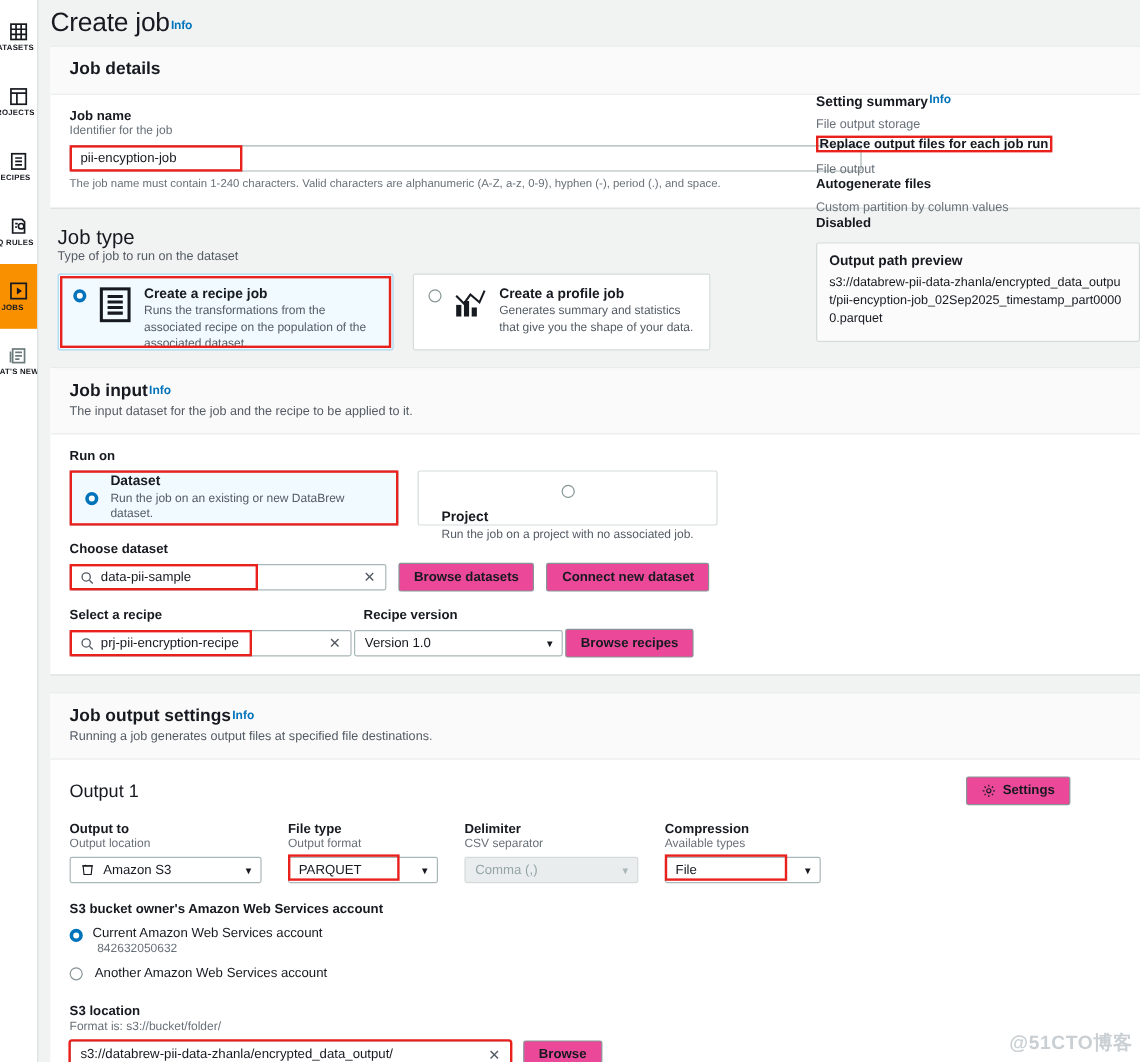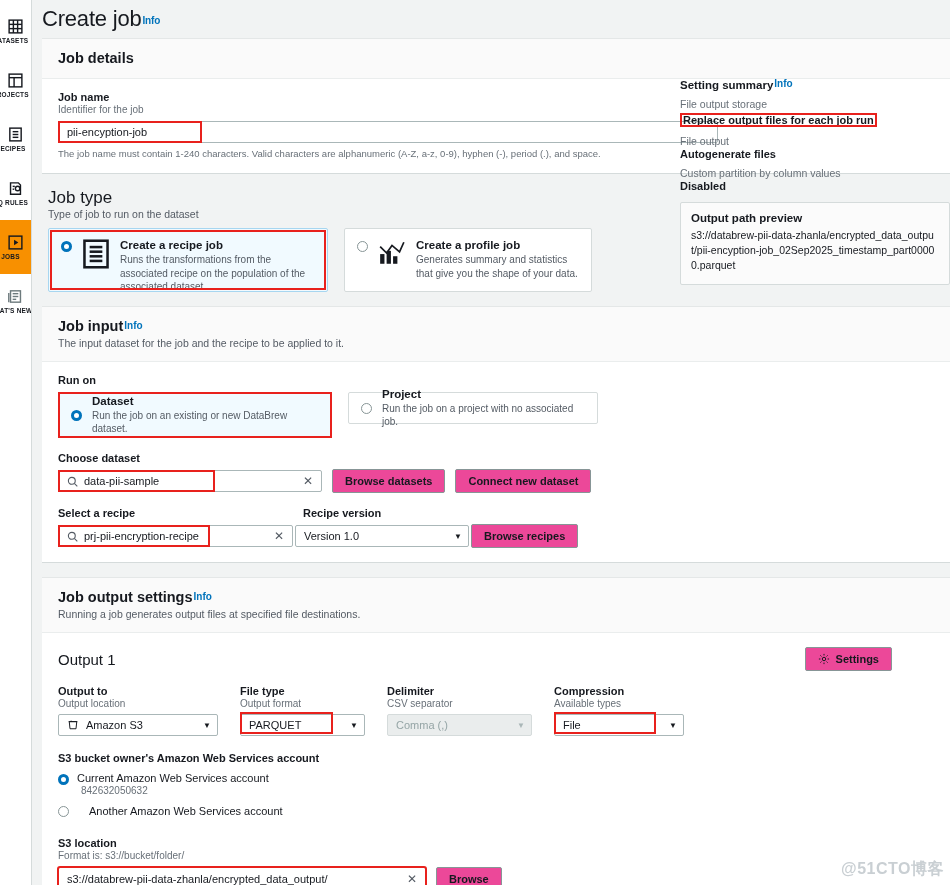--- a/index.html
+++ b/index.html
@@ -269,21 +269,21 @@
         <div class="fld-label">Run on</div>
         <div class="tiles" style="margin-top:6px;">
           <div class="tile sel" style="width:274px; height:46px; align-items:center; position:relative;">
             <span class="radio on" style="margin-top:1px;"></span>
             <span>
               <span class="tile-title" style="display:block;">Dataset</span>
               <span class="tile-desc" style="display:block;">Run the job on an existing or new DataBrew dataset.</span>
             </span>
             <span style="position:absolute; left:-1px; top:-1px; right:-1px; bottom:-1px; border:2px solid #e8211d; pointer-events:none;"></span>
           </div>
-          <div class="tile" style="width:250px; height:32px; align-items:center;">
+          <div class="tile" style="width:250px; height:46px; align-items:center;flex-direction:column;">
             <span class="radio" style="margin-top:1px;"></span>
             <span>
               <span class="tile-title" style="display:block;">Project</span>
               <span class="tile-desc" style="display:block;">Run the job on a project with no associated job.</span>
             </span>
           </div>
         </div>
 
         <div class="fld-label" style="margin-top:14px;">Choose dataset</div>
         <div style="display:flex; gap:10px; align-items:center; margin-top:5px;">
@@ -407,21 +407,21 @@
         </div>
 
         <div class="fld-label" style="margin-top:16px;">S3 bucket owner's Amazon Web Services account</div>
         <div style="margin-top:8px; display:flex; align-items:flex-start; gap:8px;">
           <span class="radio on" style="margin-top:2px;"></span>
           <span>
             <span class="rlabel" style="display:block;">Current Amazon Web Services account</span>
             <span style="display:block; font-size:10px; color:#687078; margin-top:1px; margin-left:4px;">842632050632</span>
           </span>
         </div>
-        <div style="margin-top:8px; display:flex; align-items:center; gap:20px;">
+        <div style="margin-top:8px; display:flex; align-items:center; gap:10px;">
           <span class="radio"></span>
           <span class="rlabel">Another Amazon Web Services account</span>
         </div>
 
         <div class="fld-label" style="margin-top:20px;">S3 location</div>
         <div class="fld-desc">Format is: s3://bucket/folder/</div>
         <div style="display:flex; gap:10px; align-items:center; margin-top:6px;">
           <div class="input redbox" style="width:368px; justify-content:space-between; height:24px;">
             <span>s3://databrew-pii-data-zhanla/encrypted_data_output/</span>
             <span class="xmark">✕</span>

